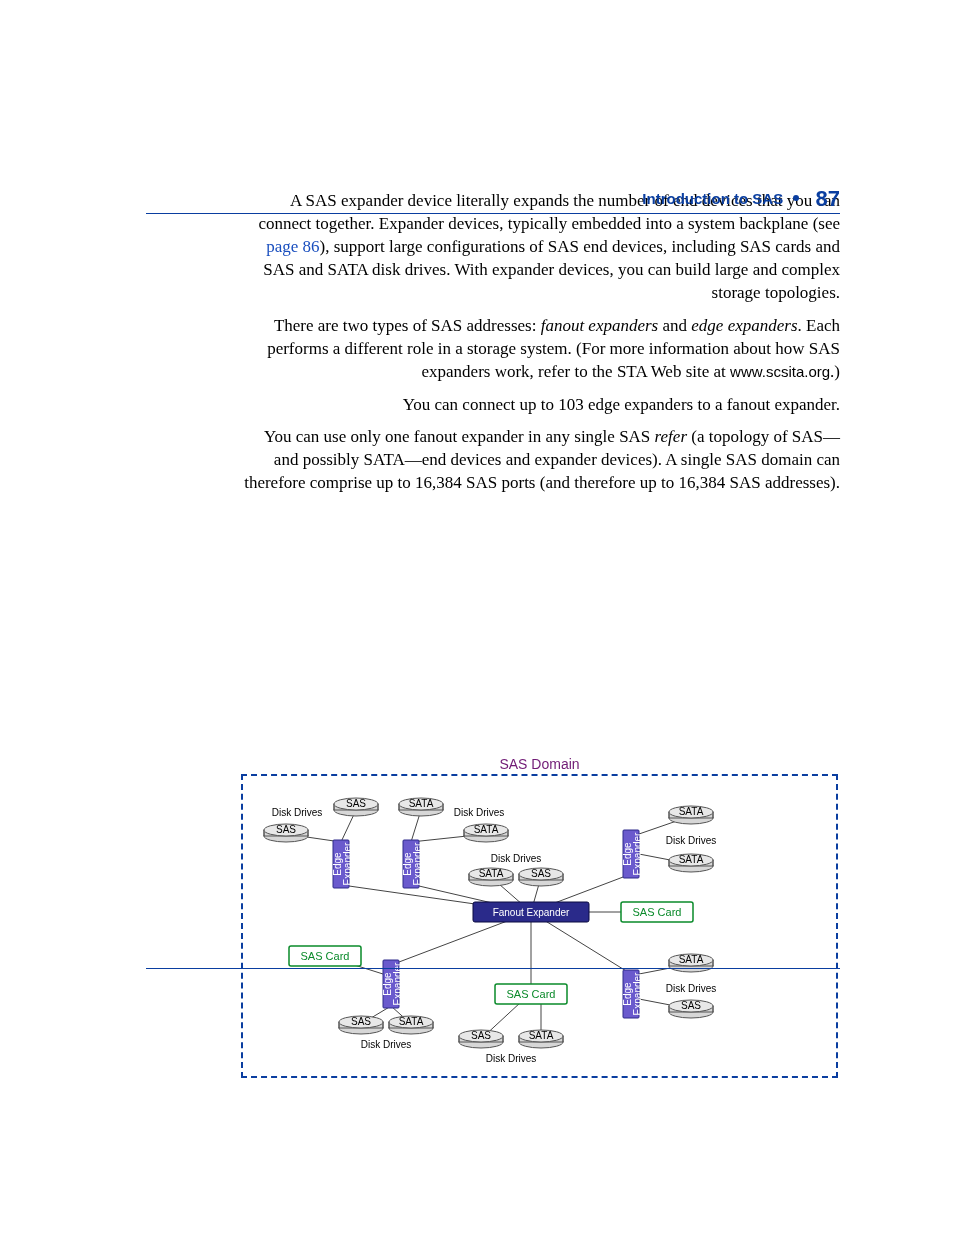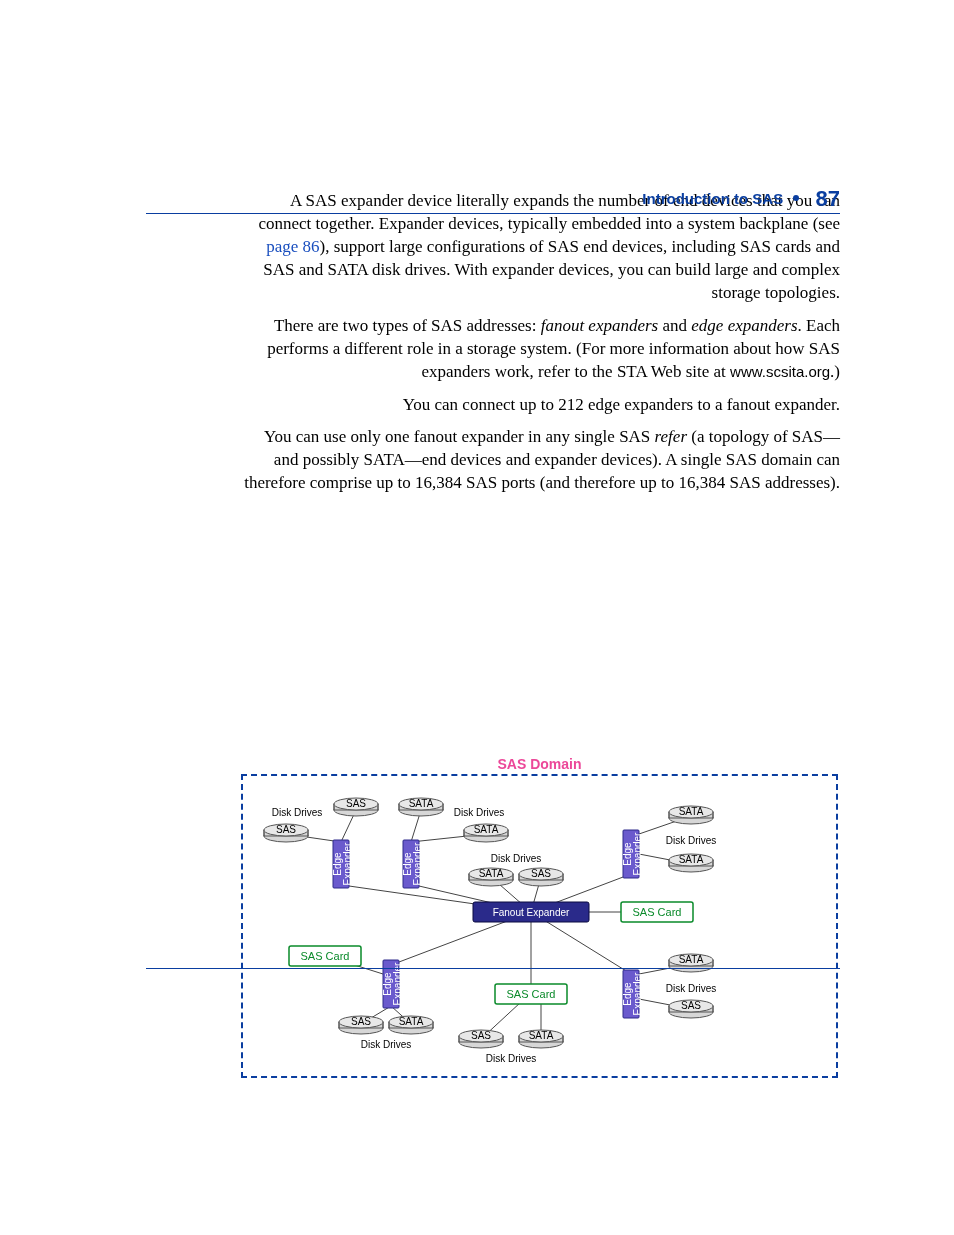--- a/index.html
+++ b/index.html
@@ -79,22 +79,22 @@
     top: 756px;
     height: 322px;
   }
   .figtitle {
     position: absolute;
     top: 0;
     left: 0;
     right: 0;
     text-align: center;
     font-family: Arial, Helvetica, sans-serif;
-    font-weight: bold;
-    color: #ec4899;
+    font-weight: normal;
+    color: #701a75;
     font-size: 14px;
   }
   .domainbox {
     position: absolute;
     top: 18px;
     left: 0;
     right: 0;
     bottom: 0;
     border: 2px dashed #0a3ea0;
   }
@@ -140,21 +140,21 @@
 
 
   <p>
     <span>A SAS expander device literally expands the number of end devices that you can connect together. Expander devices, typically embedded into a system backplane (see </span><span class="link">page 86</span><span>), support large configurations of SAS end devices, including SAS cards and SAS and SATA disk drives. With expander devices, you can build large and complex storage topologies.</span>
   </p>
 
   <p>
     <span>There are two types of SAS addresses: </span><em>fanout expanders</em><span> and </span><em>edge expanders</em><span>. Each performs a different role in a storage system. (For more information about how SAS expanders work, refer to the STA Web site at </span><span class="mono">www.scsita.org</span><span>.)</span>
   </p>
 
-  <p>You can connect up to 212 edge expanders to a fanout expander.</p>
+  <p>You can connect up to 103 edge expanders to a fanout expander.</p>
 
   <p>
     <span>You can use only one fanout expander in any single SAS </span><em>refer</em><span> (a topology of SAS—and possibly SATA—end devices and expander devices). A single SAS domain can therefore comprise up to 16,384 SAS ports (and therefore up to 16,384 SAS addresses).</span>
   </p>
 
 
   <div class="figwrap">
     <div class="figtitle">SAS Domain</div>
     <div class="domainbox"></div>
 

